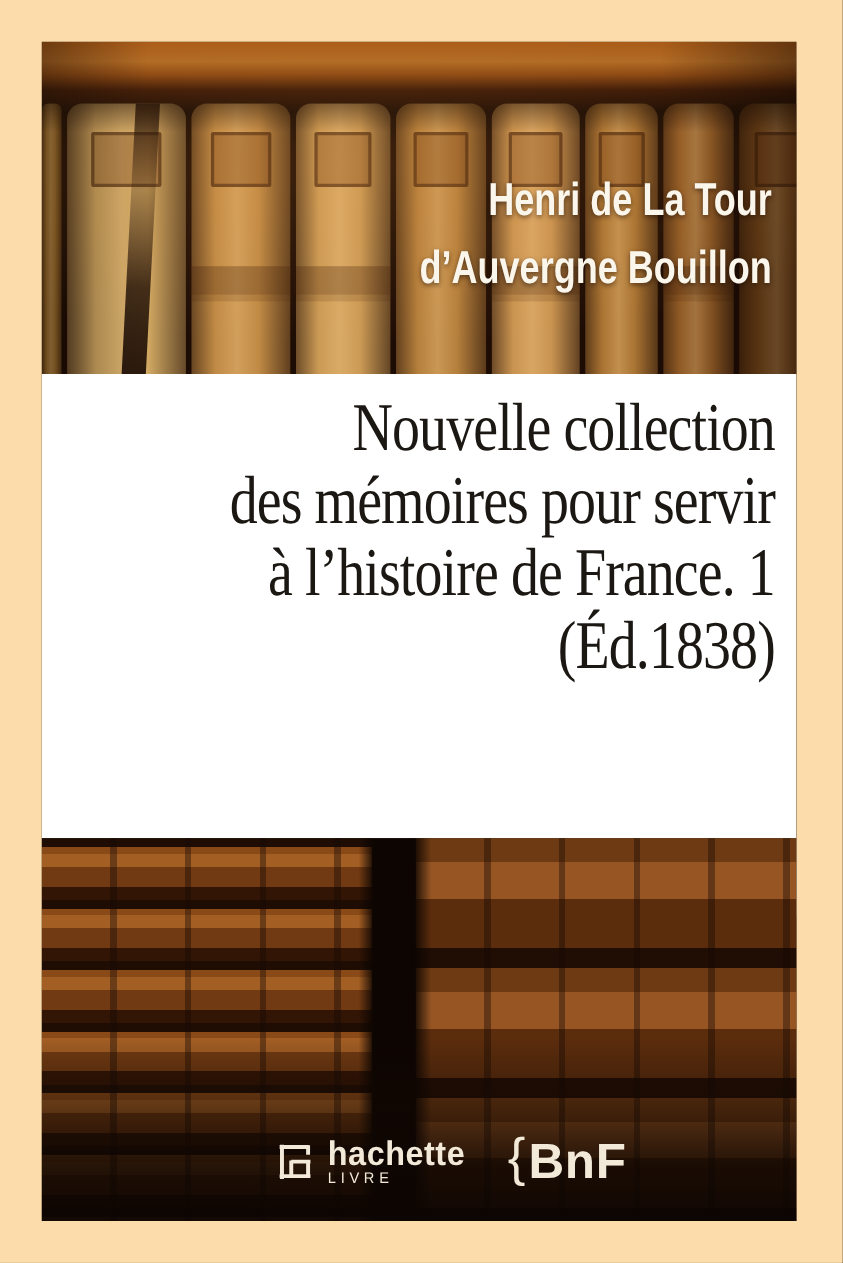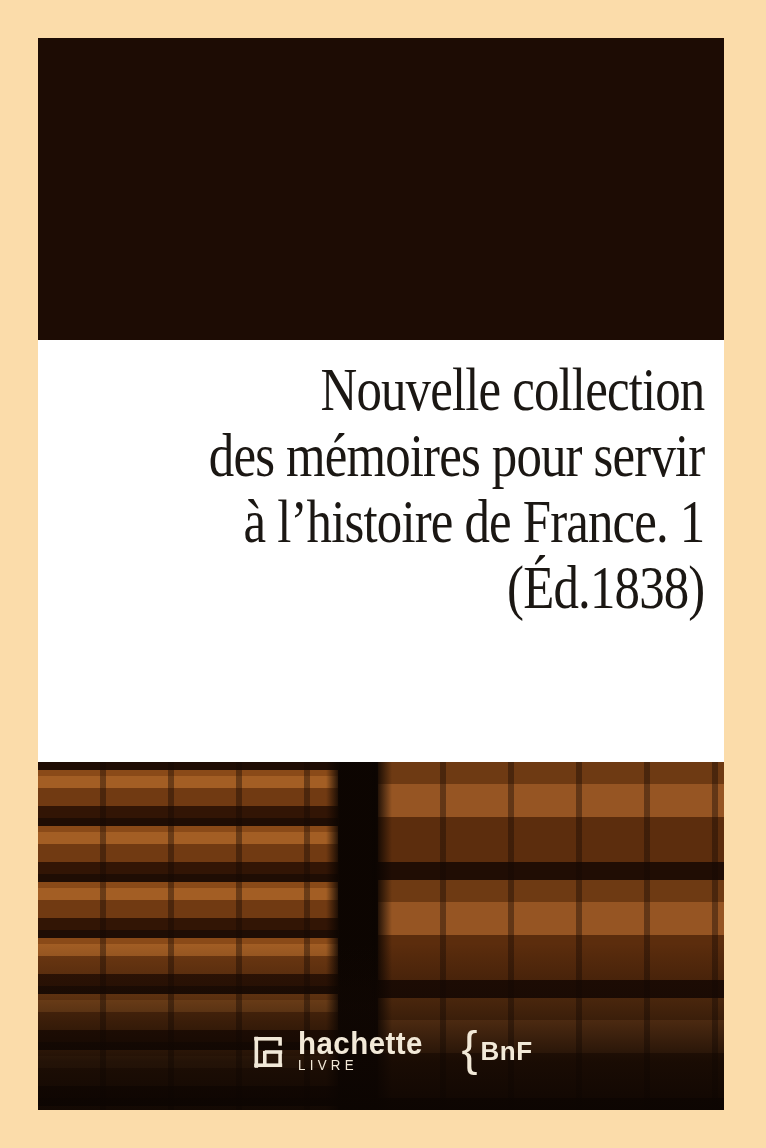--- a/index.html
+++ b/index.html
@@ -136,28 +136,49 @@
     color: #f2e9d8; z-index: 6;
   }
   .hachette-logo { display: flex; align-items: center; gap: 10px; }
   .hl-square { width: 38px; height: 38px; display: block; }
   .hl-square path { stroke: #f2e9d8; stroke-width: 3.4; fill: none; }
   .hl-text { display: flex; flex-direction: column; transform: scaleX(.95); transform-origin: 0 50%; }
   .hl-name { font-size: 31px; line-height: 28px; font-weight: 600; letter-spacing: .5px; }
   .hl-sub  { font-size: 14px; line-height: 15px; font-weight: 500; letter-spacing: 4.5px; }
   .bnf-logo { display: flex; align-items: center; gap: 3px; }
   .bnf-brace { font-size: 48px; font-weight: 500; line-height: 40px; margin-top: -6px; }
-  .bnf-name  { font-size: 26px; font-weight: 700; letter-spacing: .5px; }
+  .bnf-name  { font-size: 45px; font-weight: 700; letter-spacing: .5px; }
 </style>
 </head>
 <body>
 
 <div class="cover">
   <div class="photo">
 
+    <div class="photo-top">
+      <div class="spines-top">
+        <div class="spine s1"></div>
+        <div class="spine s2 labeled torn">
+            <div class="tear"></div>
+          </div>
+        <div class="spine s3 labeled banded"></div>
+        <div class="spine s4 labeled banded"></div>
+        <div class="spine s5 labeled"></div>
+        <div class="spine s6 labeled banded"></div>
+        <div class="spine s7 labeled"></div>
+        <div class="spine s8 banded"></div>
+        <div class="spine s9 labeled"></div>
+      </div>
+      <div class="vignette"></div>
+
+      <div class="author">
+        <div class="line">Henri de La Tour</div>
+        <div class="line">d’Auvergne Bouillon</div>
+      </div>
+    </div>
 
     <div class="title-band">
       <div class="title">
         <div class="line">Nouvelle collection</div>
         <div class="line">des mémoires pour servir</div>
         <div class="line">à l’histoire de France. 1</div>
         <div class="line">(Éd.1838)</div>
       </div>
     </div>
 

